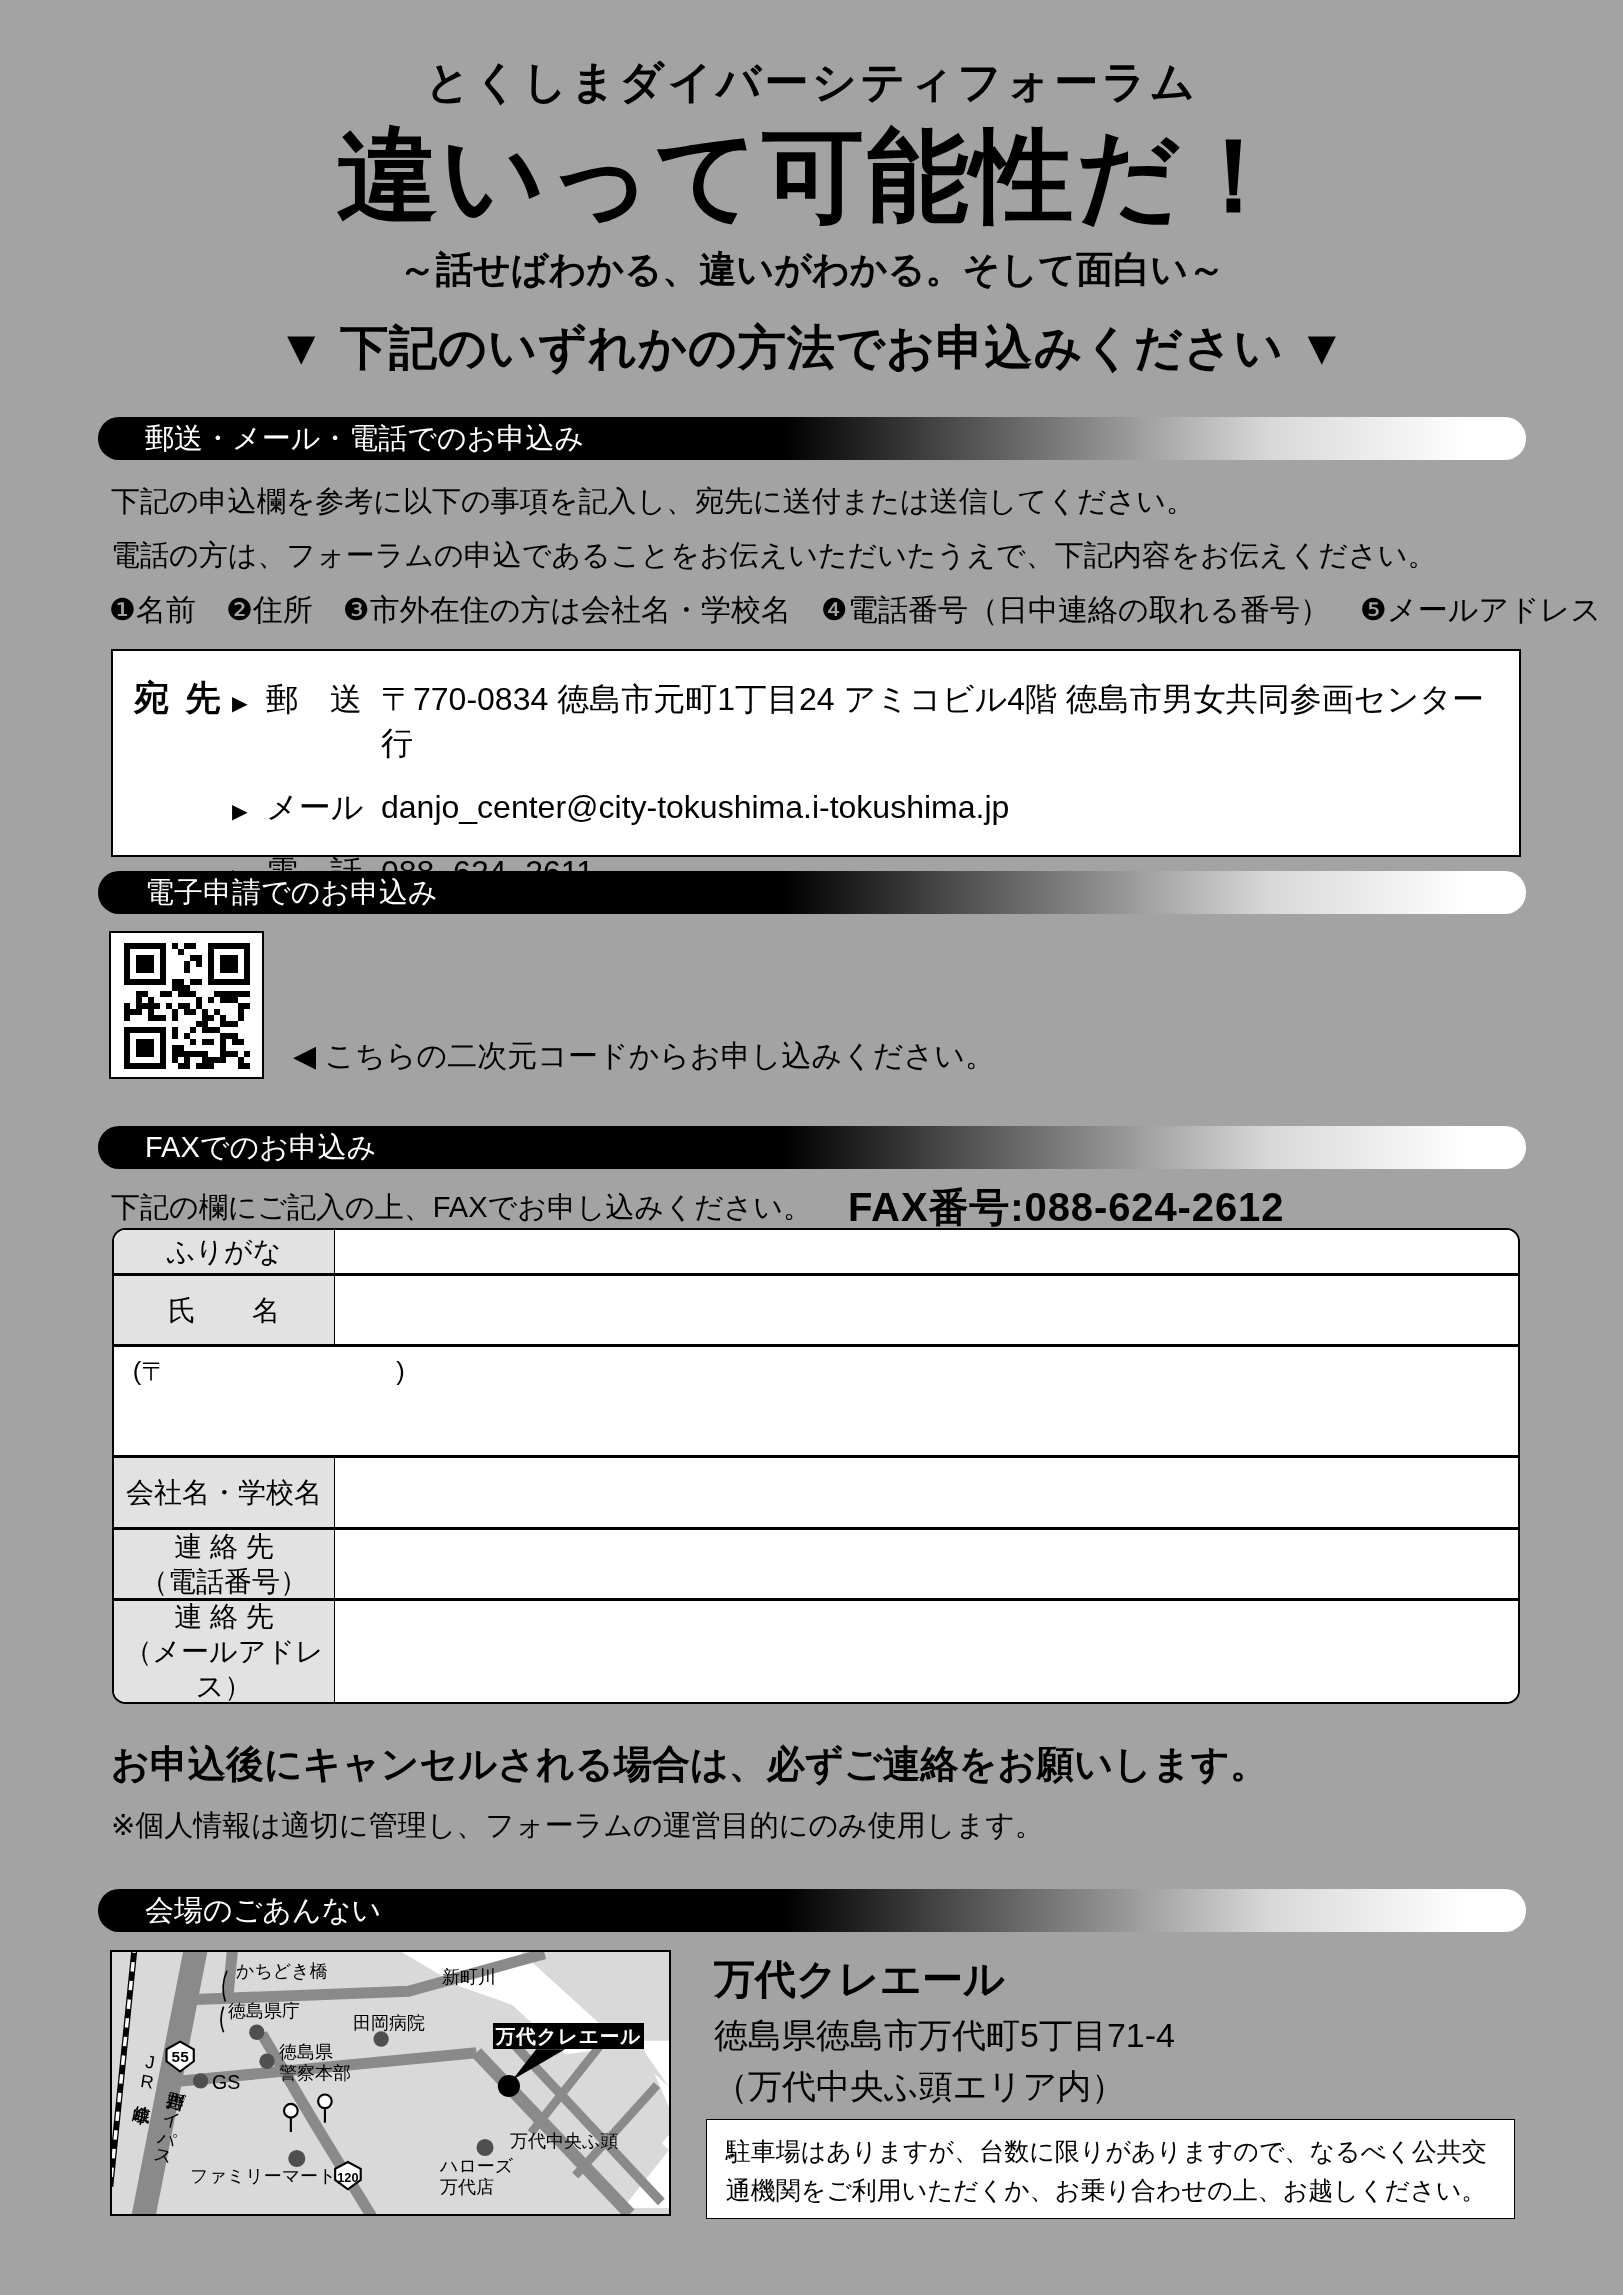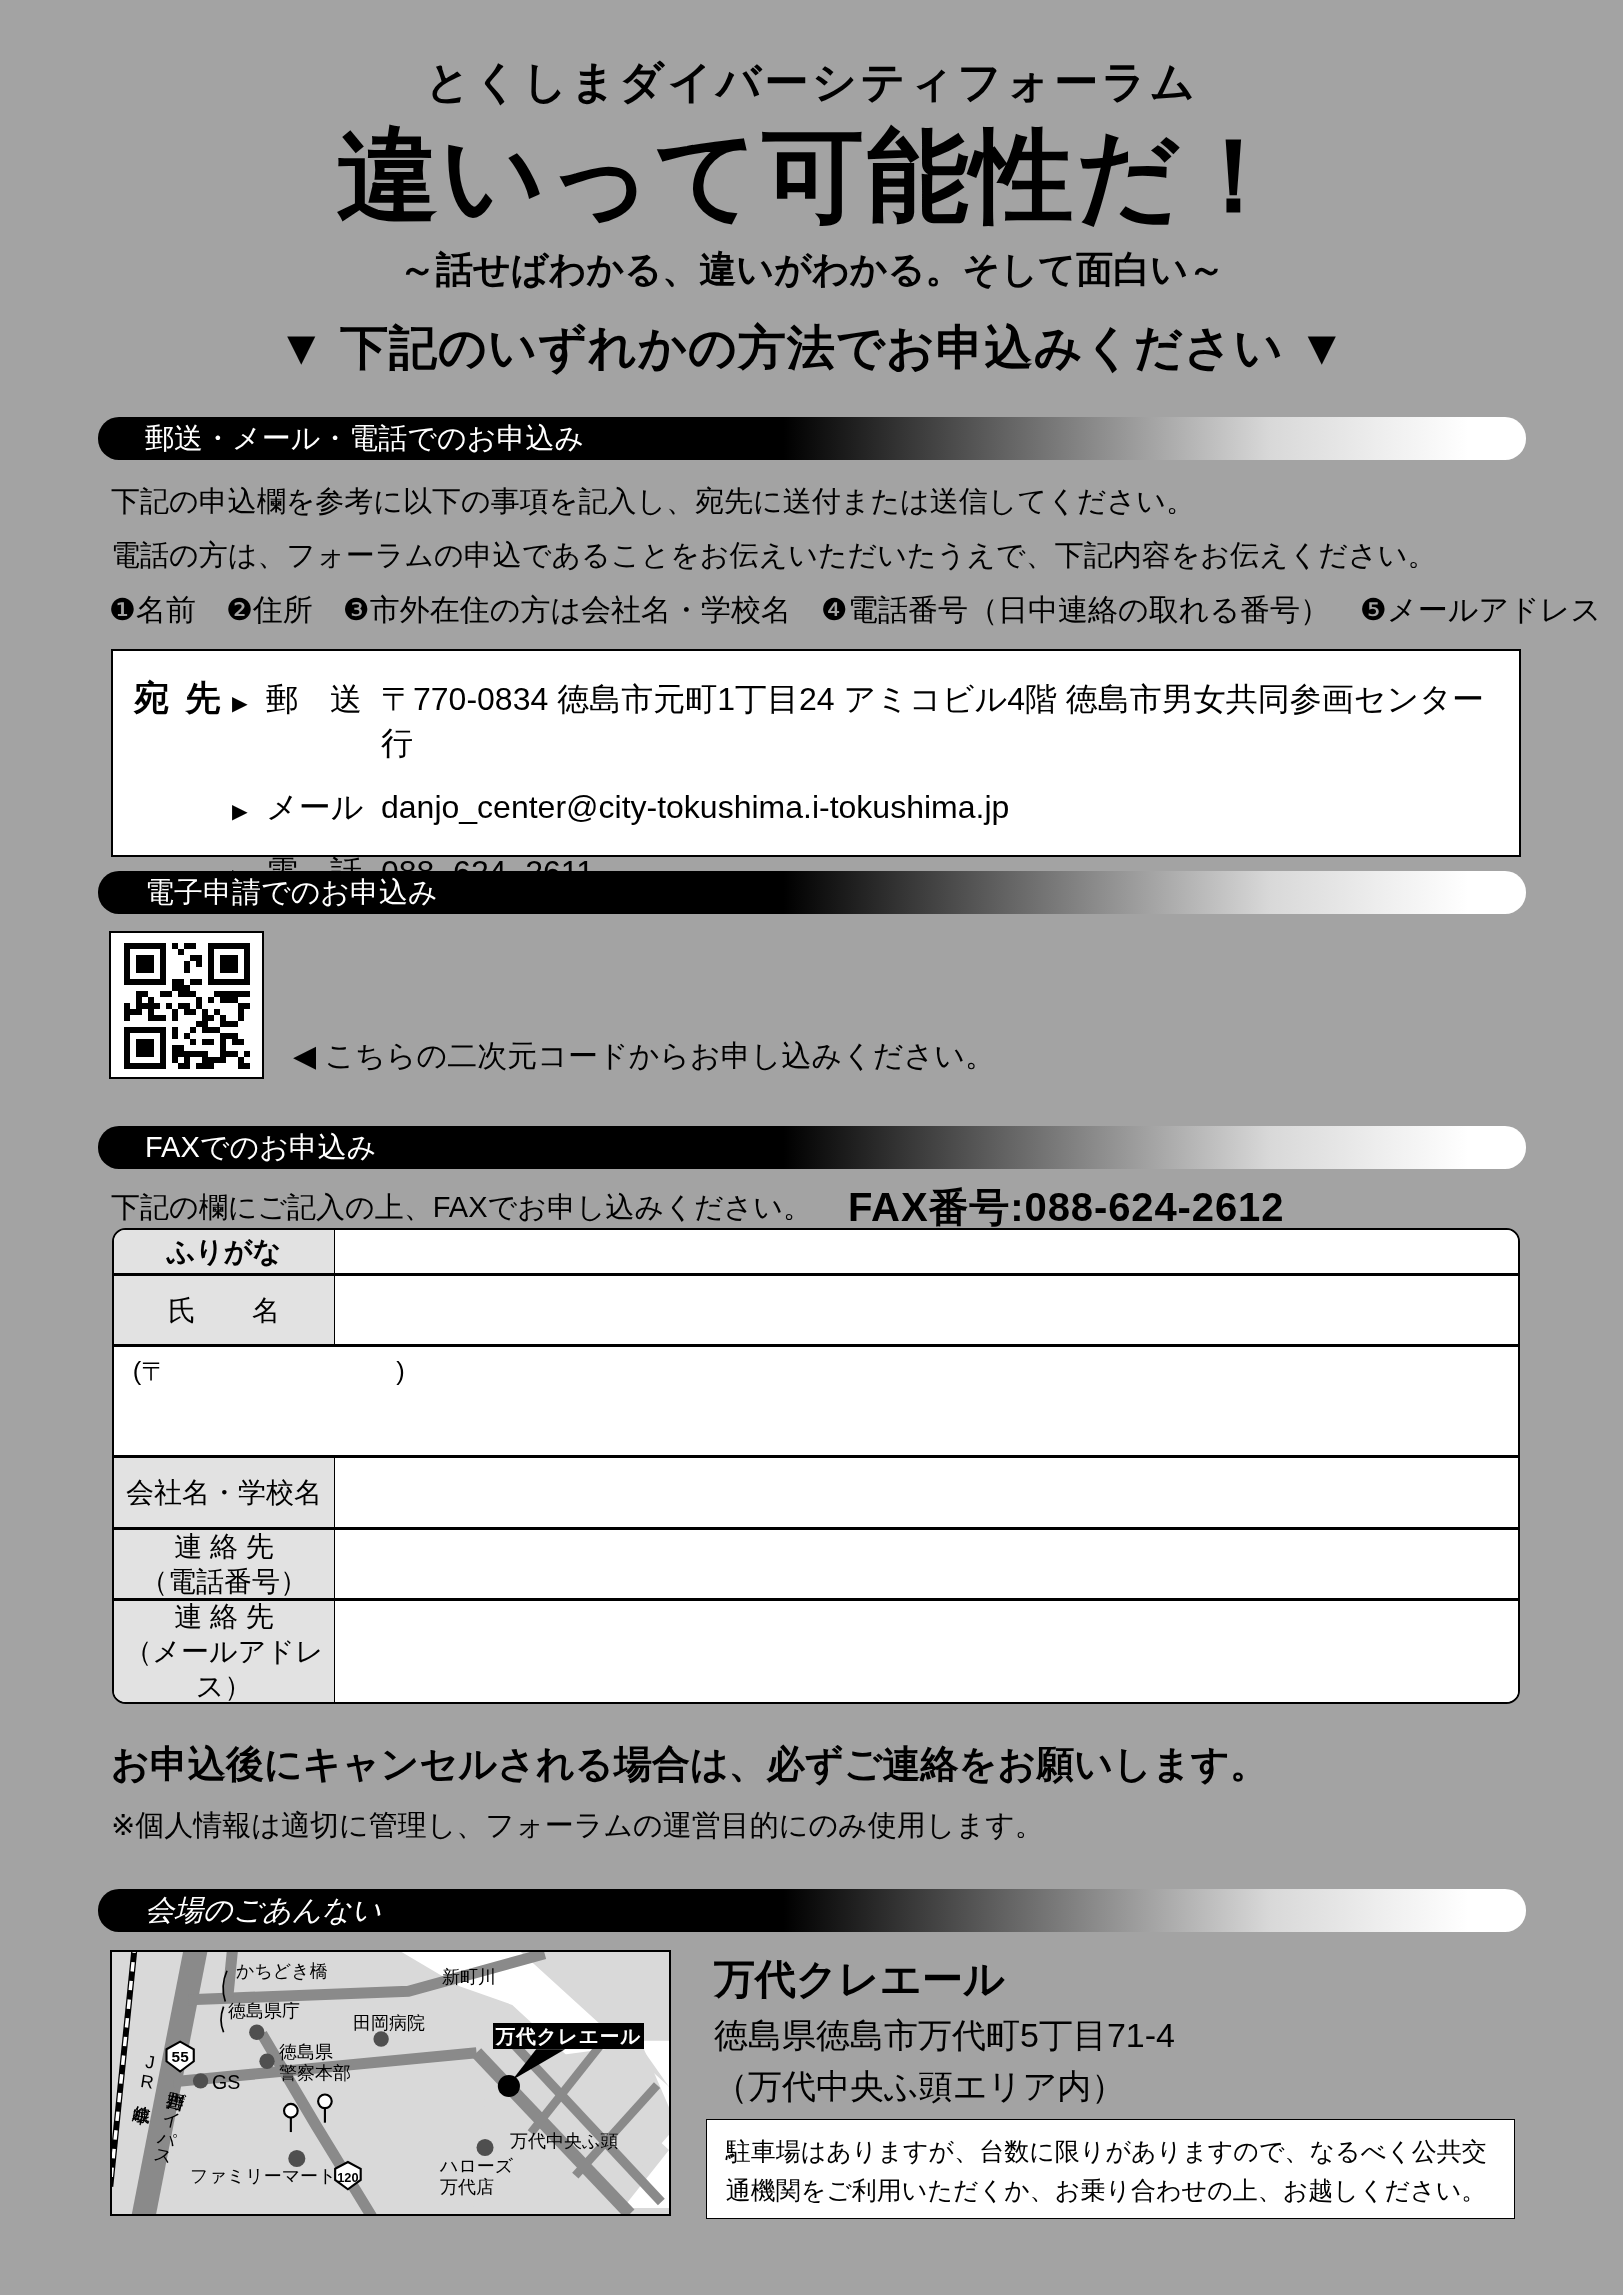--- a/index.html
+++ b/index.html
@@ -19,21 +19,21 @@
     font-size:48px; font-weight:900; letter-spacing:0.9px; }
   
   .section-bar {
     position:absolute; left:98px; width:1428px; height:43px; border-radius:21px;
     background:linear-gradient(90deg,#000 0%,#000 48%,#d8d8d8 82%,#fff 96%);
     color:#fff; font-size:29px; font-weight:500; line-height:42px; padding-left:47px;
   }
   .bar-mail   { top:417px; }
   .bar-digital{ top:871px; }
   .bar-fax    { top:1126px; }
-  .bar-venue  { top:1889px;font-style:italic; }
+  .bar-venue  { top:1889px; }
   
   .para { position:absolute; left:111px; font-size:29px; }
   .para1 { top:482px; }
   .para2 { top:536px; }
   .items { position:absolute; left:109px; top:590px; font-size:30px; }
   .dest-box {
     position:absolute; left:111px; top:649px; width:1410px; height:208px;
     border:2.6px solid #000; background:#fff; padding:24px 0 0 21px;
   }
   .dest-row { display:flex; align-items:baseline; margin-bottom:20.4px; }
@@ -56,21 +56,21 @@
     border:2.6px solid #000; border-radius:13.6px; overflow:hidden; background:#fff;
   }
   .frow { display:flex; }
   .frow + .frow { border-top:3.4px solid #000; }
   .flabel {
     width:221px; background:#e2e2e2; border-right:1.7px solid #000;
     display:flex; align-items:center; justify-content:center; text-align:center;
     font-size:28px; line-height:1.25; white-space:pre-line;
   }
   .fvalue { flex:1; position:relative; background:#fff; }
-  .h-furigana { height:43px;font-weight:bold; } .h-name { height:71px; } .h-address { height:111px; }
+  .h-furigana { height:43px; } .h-name { height:71px; } .h-address { height:111px; }
   .h-company { height:72px; } .h-tel { height:71px; } .h-mail2 { height:104px; }
   .postal-hint { position:absolute; left:18.7px; top:6.8px; font-size:25.5px; }
   
   .cancel-note { position:absolute; left:111px; top:1739px; font-size:38px; font-weight:800; }
   .privacy-note { position:absolute; left:111px; top:1806px; font-size:29px; }
   
   .map-wrap { position:absolute; left:110px; top:1950px; width:561px; height:266px;
     border:2.6px solid #000; background:#d9d9d9; overflow:hidden; }
   .map-wrap svg.map { position:absolute; left:0; top:0; width:100%; height:100%; }
   .mlabel { position:absolute; font-size:18px; font-weight:500; line-height:1.15;

